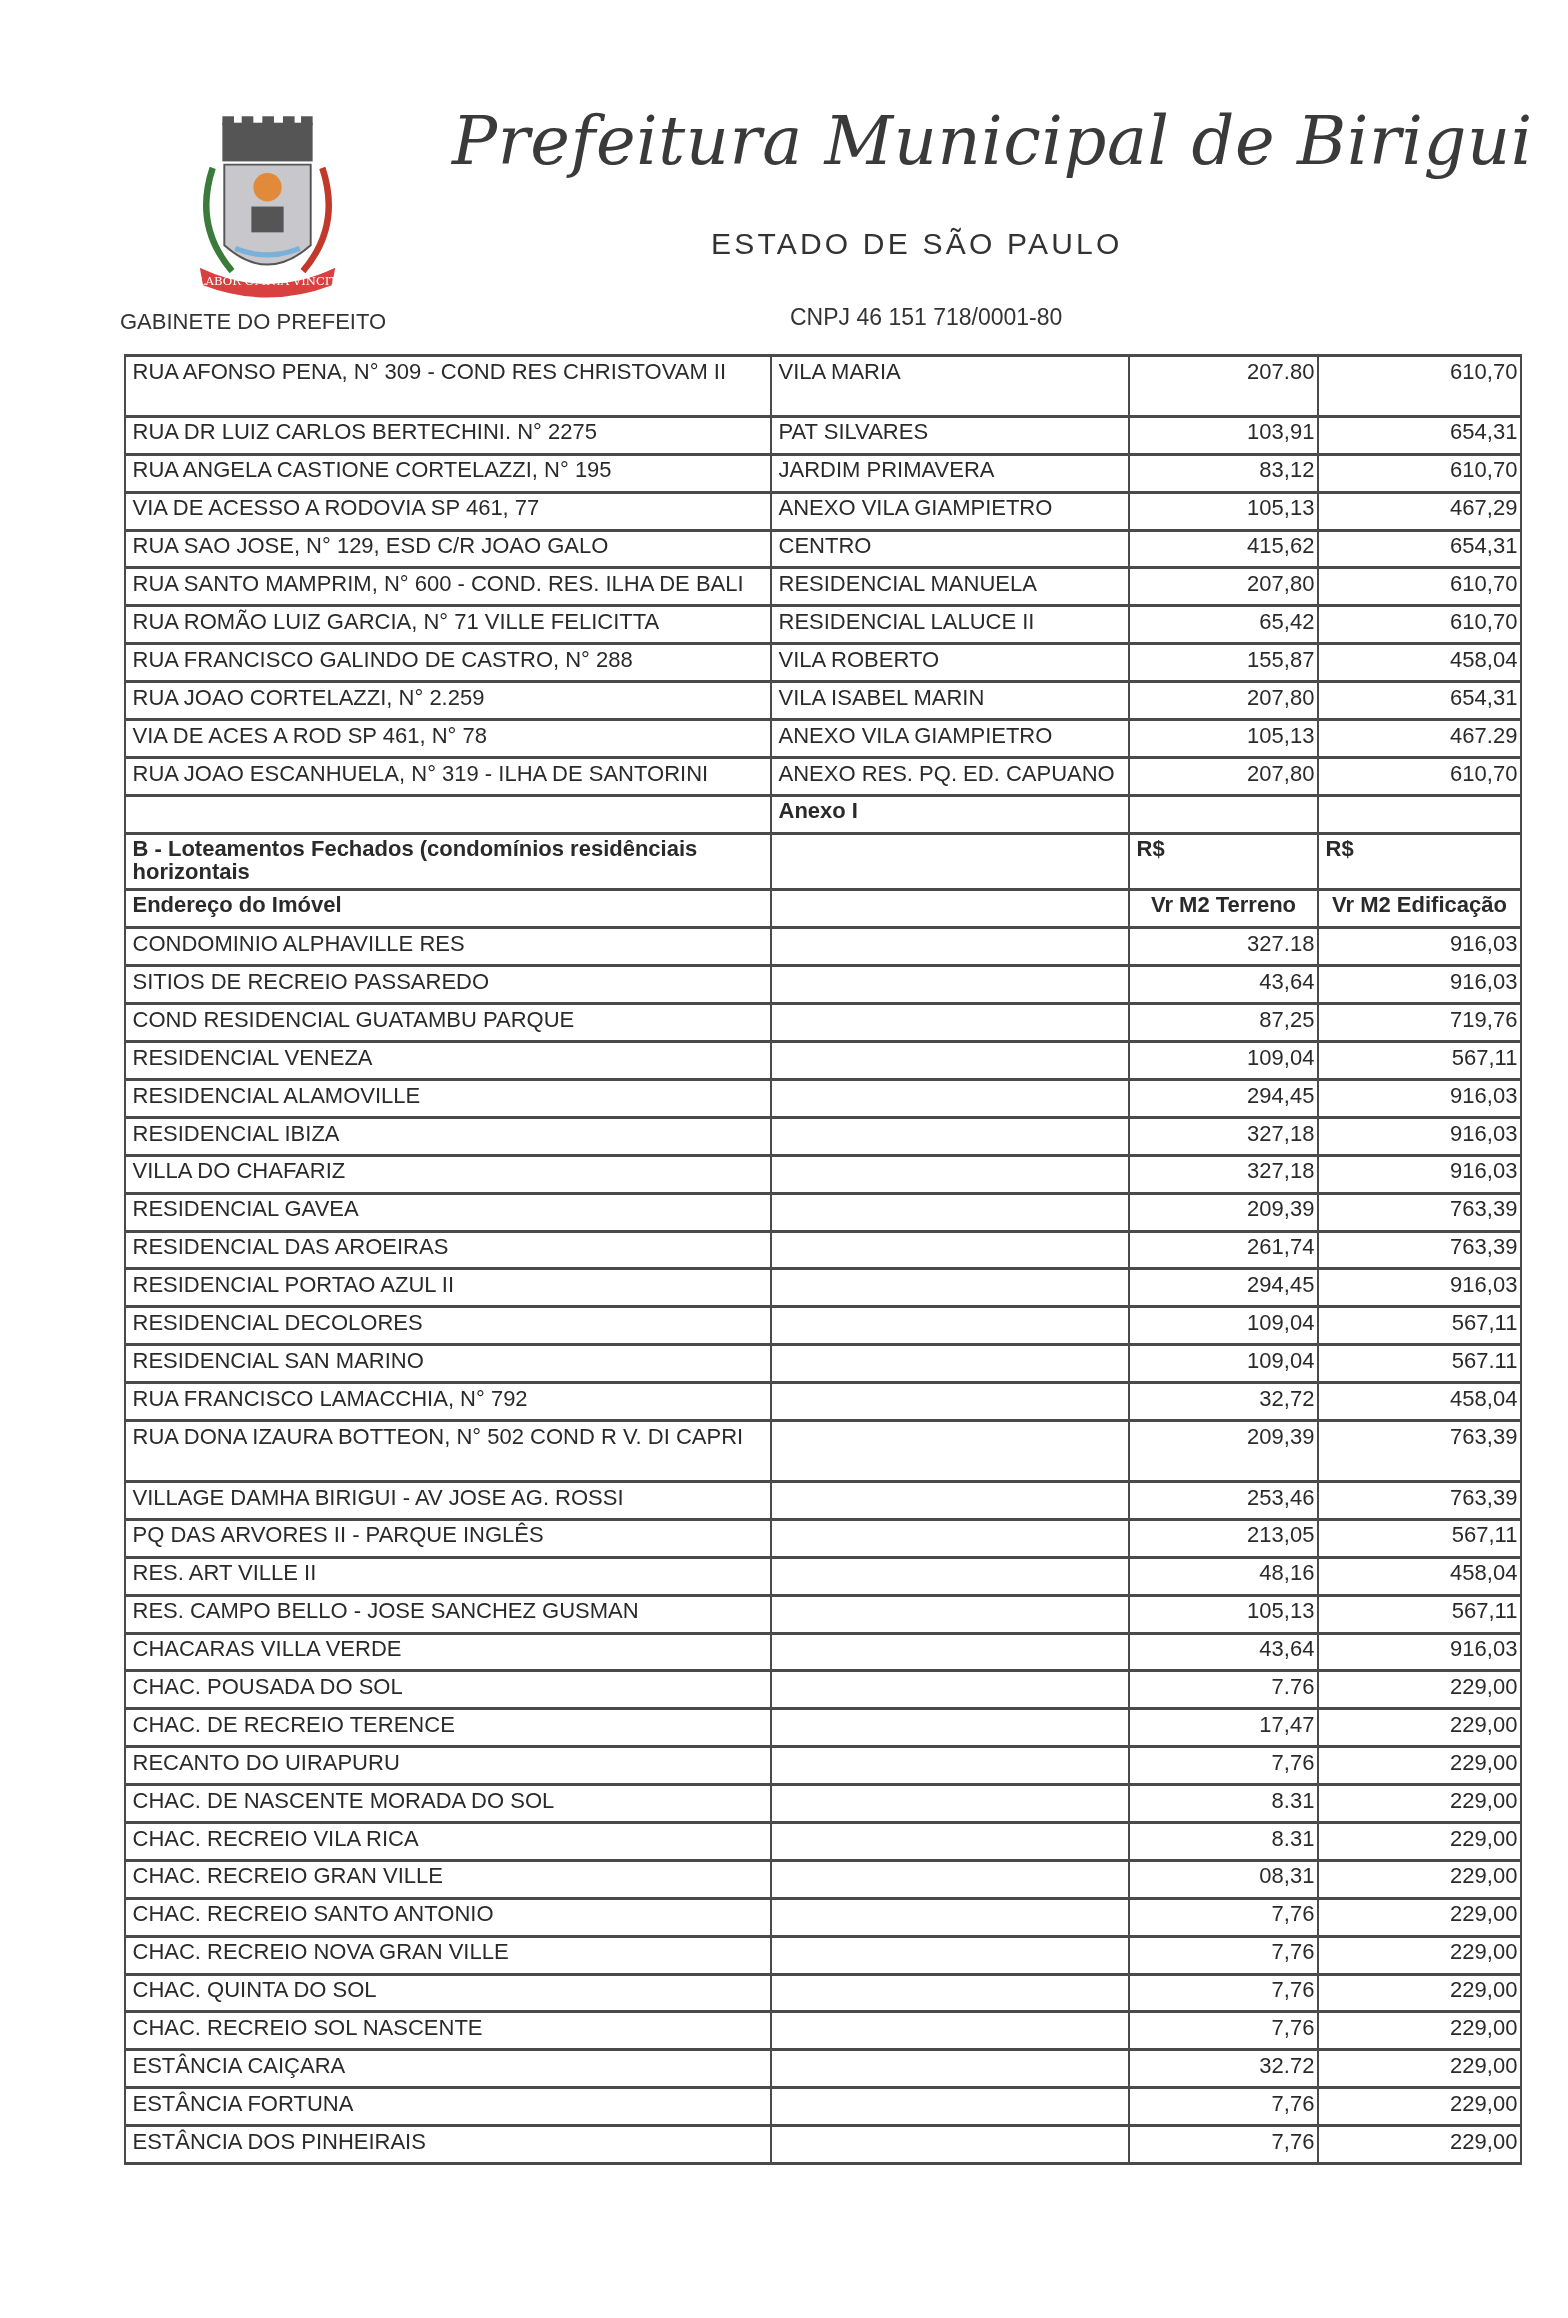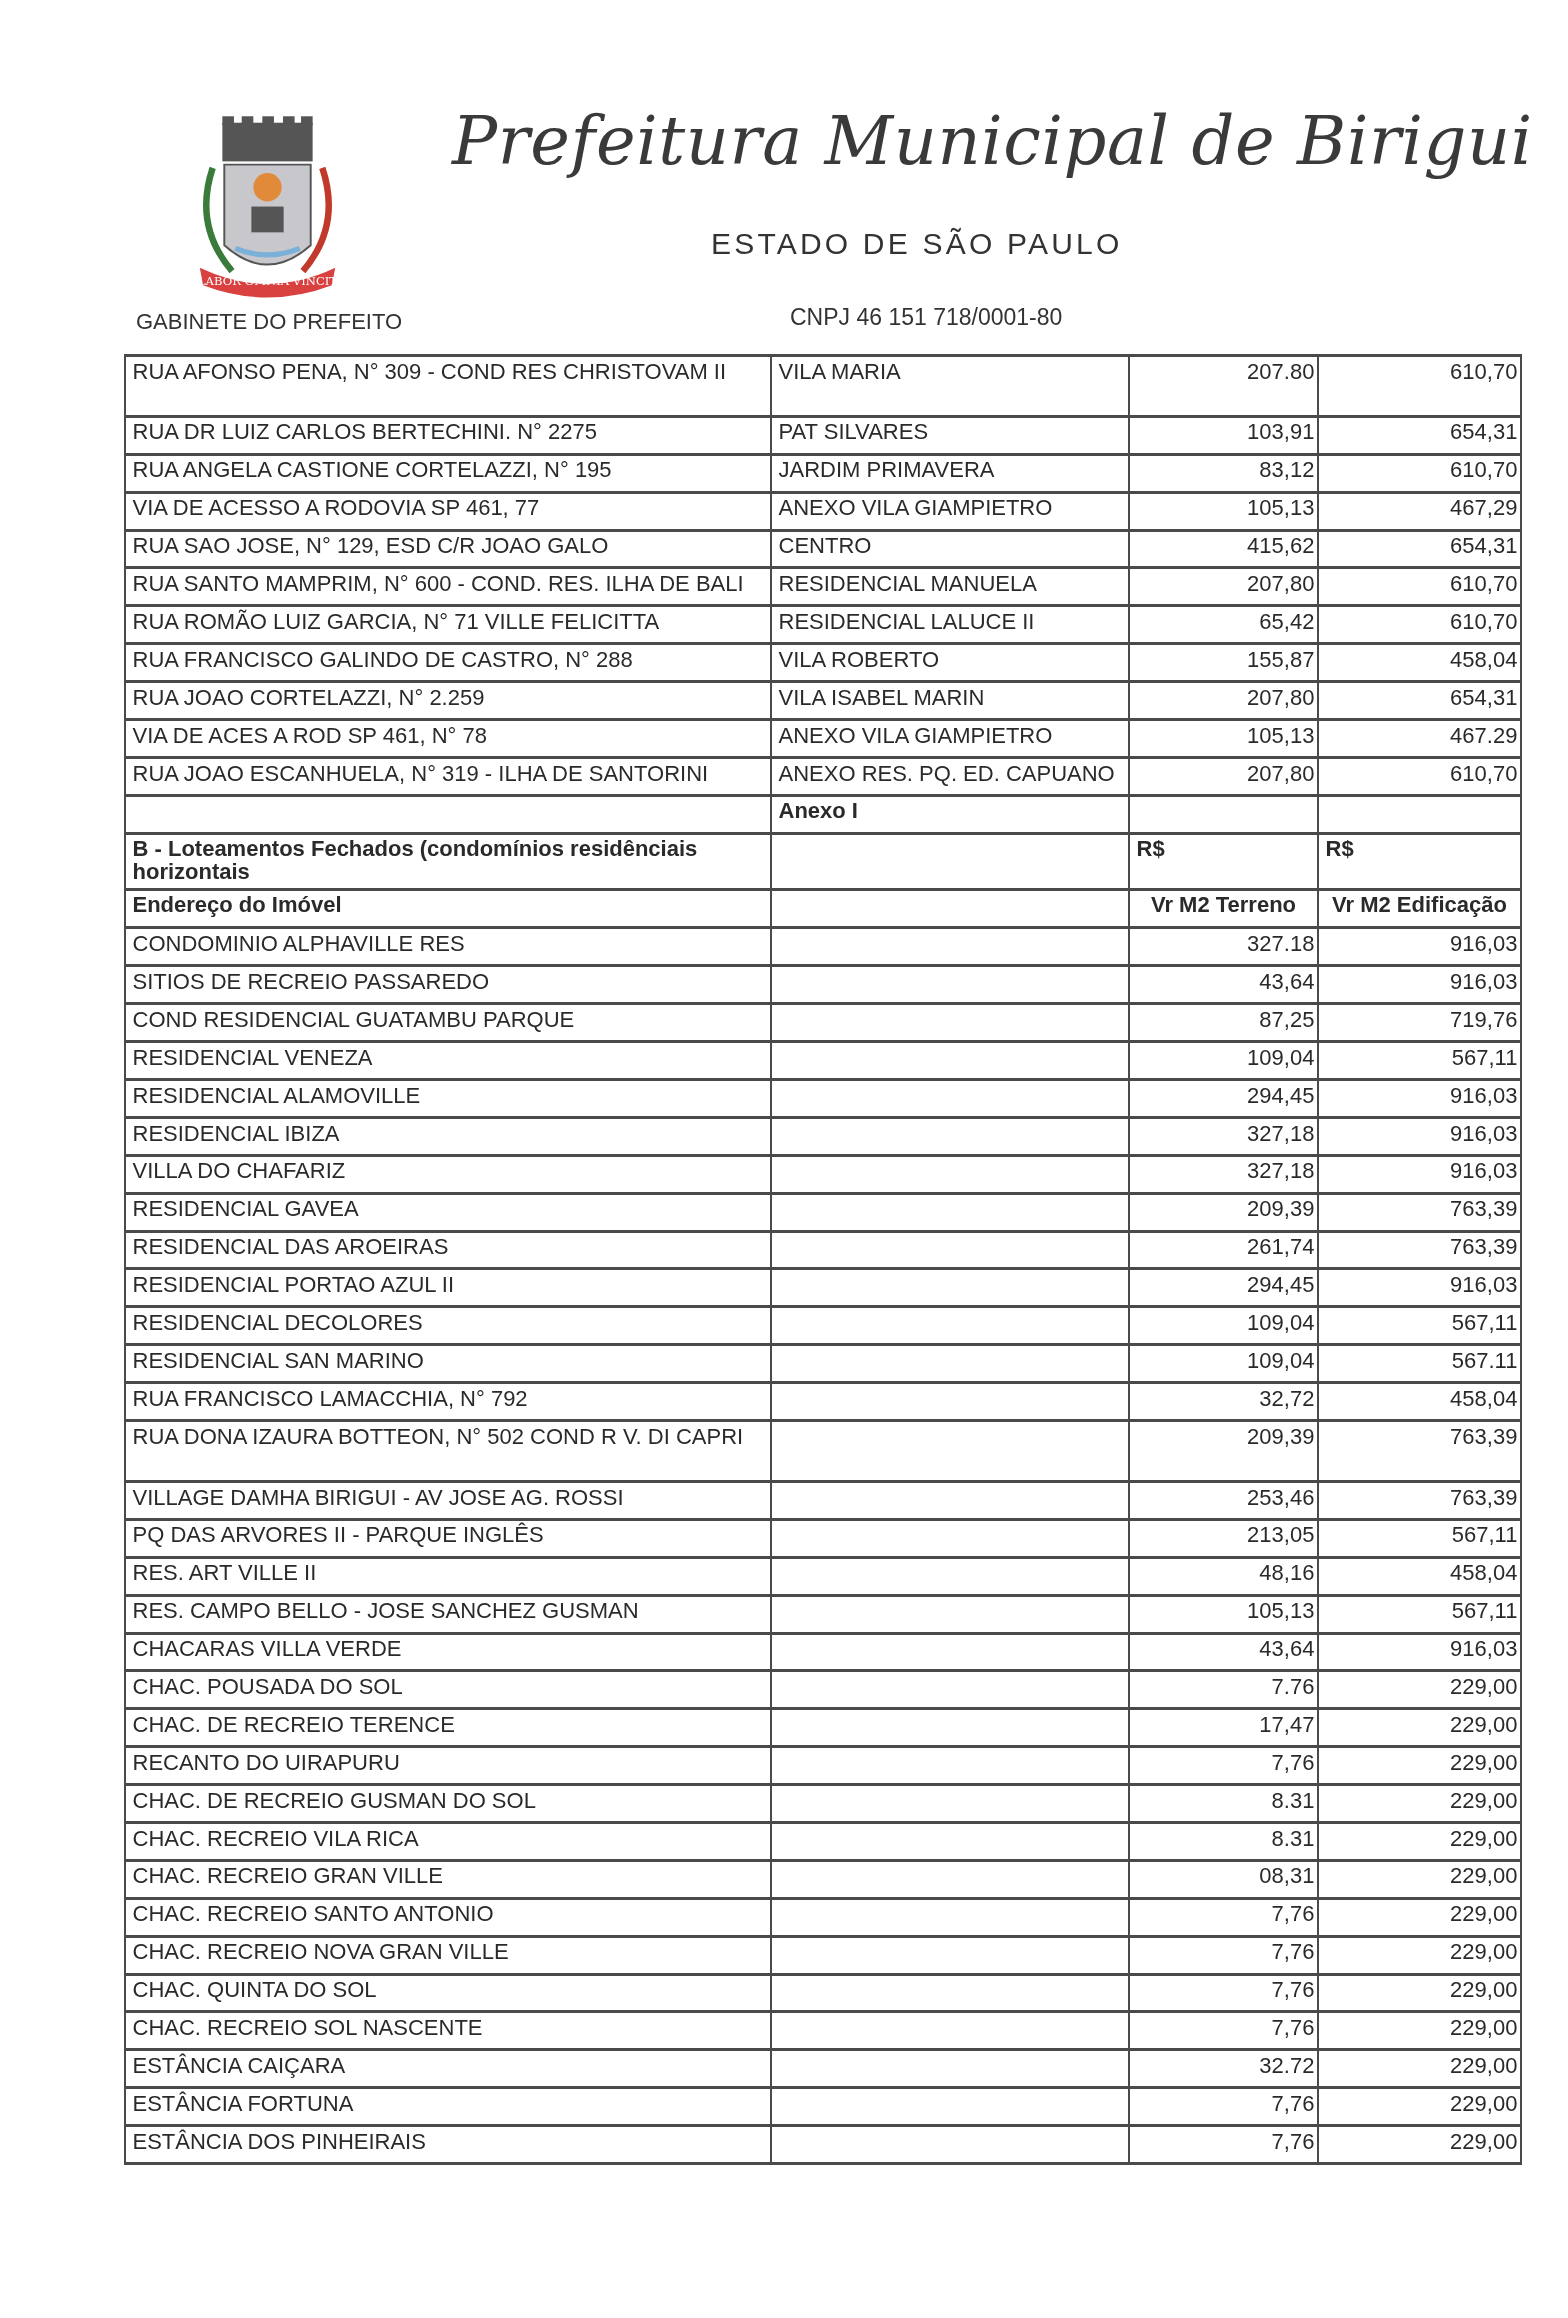--- a/index.html
+++ b/index.html
@@ -1,20 +1,20 @@
 <!DOCTYPE html>
 <html style="font-size:10.3px"><head>
 <meta charset="utf-8">
 <style>
   html, body { margin:0; padding:0; background:#ffffff; }
   body { width:1568px; height:2319px; position:relative; overflow:hidden; font-family:"Liberation Sans", sans-serif; color:#2a2a2a; }
   .crest { position:absolute; left:174px; top:116px; width:187px; height:194px; }
   .title { position:absolute; left:452px; top:102px; width:937px; font-family:"DejaVu Serif", serif; font-style:italic; font-size:67px; color:#3a3a3a; letter-spacing:0.6px; white-space:nowrap; }
   .state { position:absolute; left:711px; top:227px; font-size:30px; letter-spacing:3.2px; color:#333; }
-  .cabinet { position:absolute; left:136px; top:309px; font-size:22px; color:#333; }
+  .cabinet { position:absolute; left:120px; top:309px; font-size:22px; color:#333; }
   .cnpj { position:absolute; left:790px; top:304px; font-size:23px; color:#333; }
   table.grid { position:absolute; left:124px; top:354px; width:1396px; border-collapse:collapse; table-layout:fixed; }
   table.grid td { border:3.2px solid #4a4a4a; border-left-width:2.6px; border-right-width:2.6px; padding:2.6px 6.5px 1.3px 6.5px; font-size:22px; line-height:23px; vertical-align:top; overflow:hidden; white-space:nowrap; }
   table.grid td.wrap { white-space:normal; }
   table.grid td.num { text-align:right; padding-right:2.6px; }
   table.grid td.bold { font-weight:bold; }
   col.c1 { width:646px; } col.c2 { width:358px; } col.c3 { width:189px; } col.c4 { width:203px; }
   tr.h1 td { height:54px; } tr.hs td { height:31px; } tr.hm td { height:32px; } tr.h2 td { height:49px; }
   td.right-fade { border-right-color:#9a9a9a; }
 </style>
@@ -264,21 +264,21 @@
         <td class="num">17,47</td>
         <td class="num right-fade">229,00</td>
       </tr>
       <tr class="hs">
         <td class="wrap">RECANTO DO UIRAPURU</td>
         <td></td>
         <td class="num">7,76</td>
         <td class="num right-fade">229,00</td>
       </tr>
       <tr class="hs">
-        <td class="wrap">CHAC. DE RECREIO GUSMAN DO SOL</td>
+        <td class="wrap">CHAC. DE NASCENTE MORADA DO SOL</td>
         <td></td>
         <td class="num">8.31</td>
         <td class="num right-fade">229,00</td>
       </tr>
       <tr class="hs">
         <td class="wrap">CHAC. RECREIO VILA RICA</td>
         <td></td>
         <td class="num">8.31</td>
         <td class="num right-fade">229,00</td>
       </tr>

